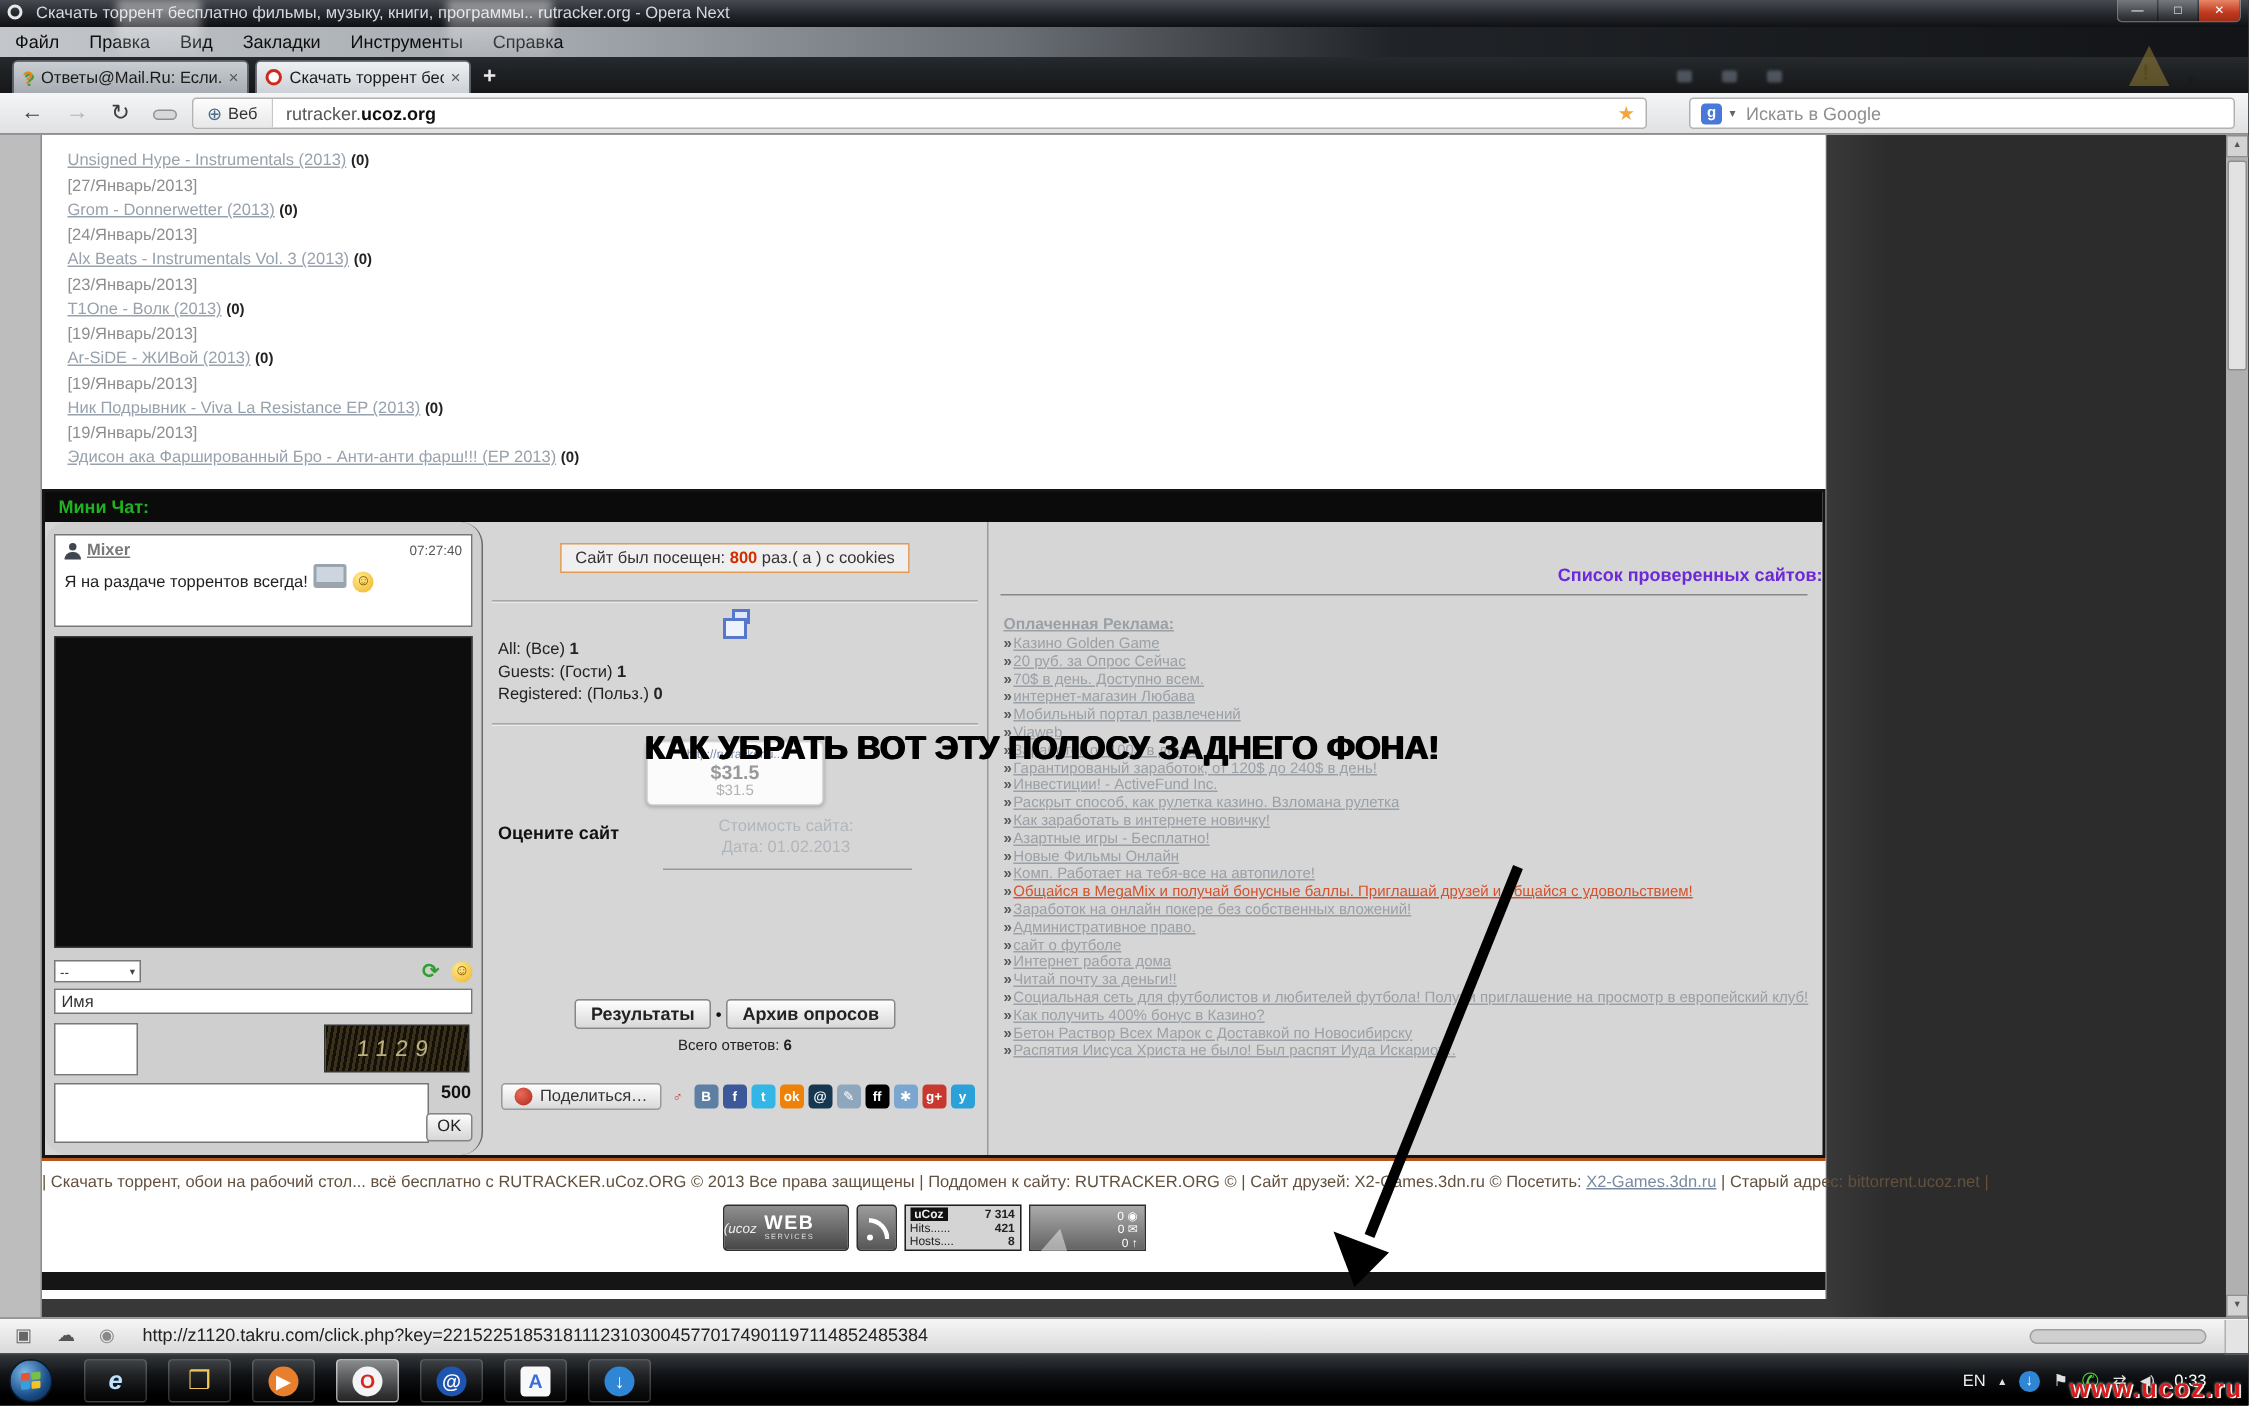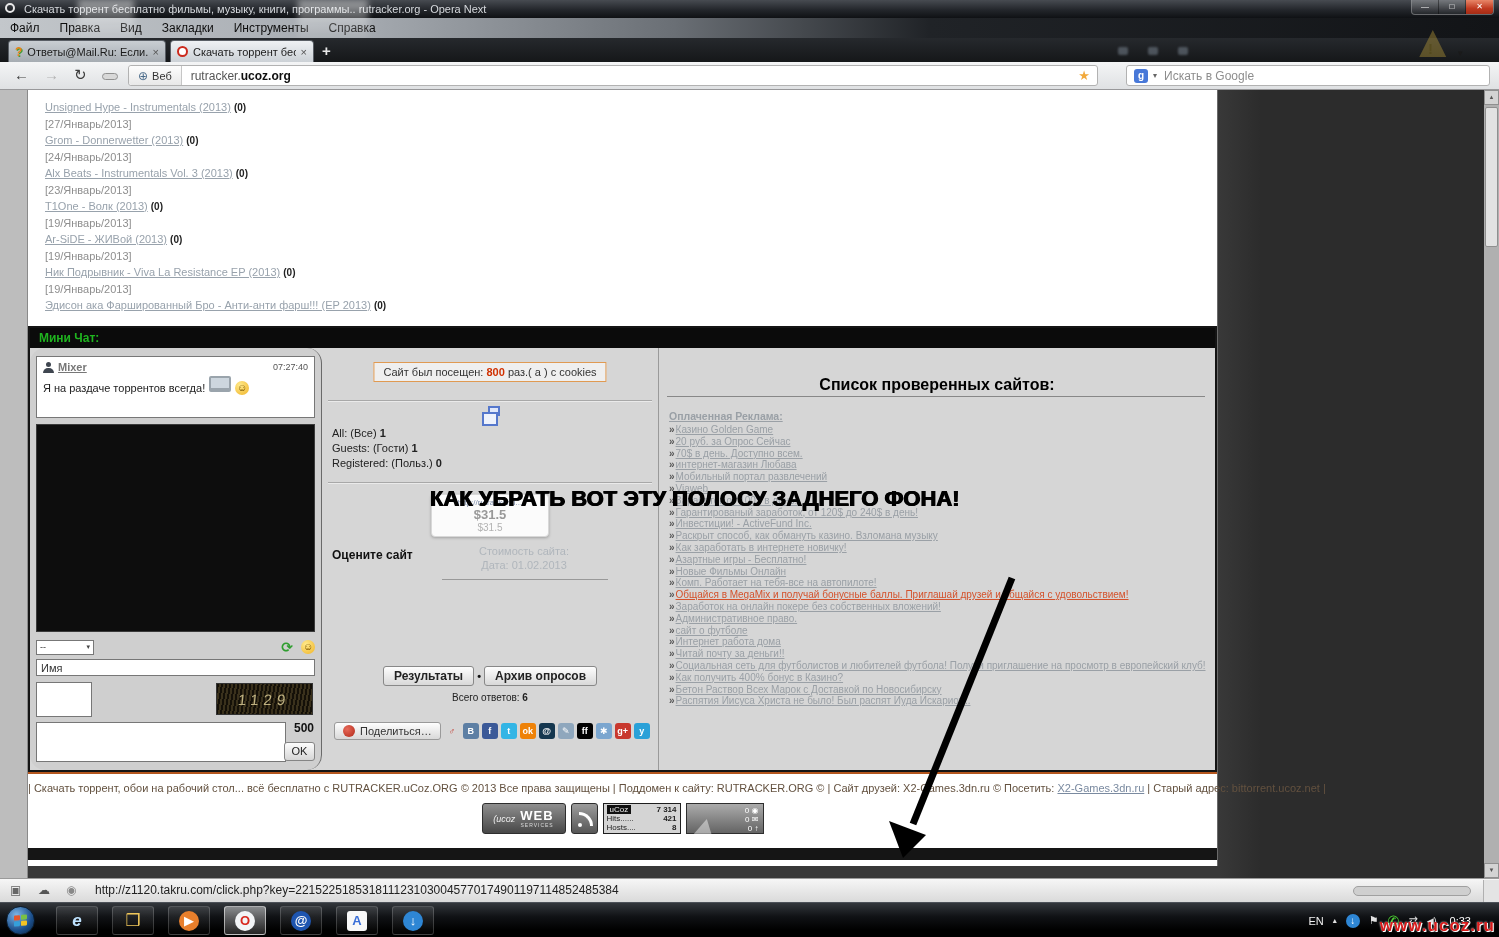--- a/index.html
+++ b/index.html
@@ -132,46 +132,46 @@
     padding:2px 10px;font-size:12px;color:#222;}
   .dot-sep{margin:0 3px;color:#111;}
   .poll-total{position:absolute;top:344px;left:0;width:100%;text-align:center;font-size:10px;color:#222;}
   .share-row{position:absolute;top:374px;left:12px;display:flex;align-items:center;gap:3px;}
   .share-btn{display:flex;align-items:center;gap:5px;background:linear-gradient(#fefefe,#d9d9d9);border:1px solid #9a9a9a;
     border-radius:3px;font-size:11px;color:#333;padding:2px 8px;}
   .share-logo{width:12px;height:12px;border-radius:50%;background:radial-gradient(circle at 35% 35%,#e86a5a,#b02818);}
   .s-ico{width:16px;height:16px;border-radius:3px;font-size:9px;font-weight:bold;display:flex;align-items:center;justify-content:center;}
 
   
-  .ver-header{position:absolute;top:28px;left:0;width:100%;text-align:center;font-weight:bold;font-size:16px;color:#000000;}
+  .ver-header{position:absolute;top:28px;left:0;width:100%;text-align:right;font-weight:bold;font-size:12px;color:#6d28d9;}
   .ver-hr{position:absolute;top:48px;left:8px;right:10px;border-top:1px solid #888;}
   .ads-header{position:absolute;top:62px;left:10px;font-size:10.5px;color:#9aa0a6;text-decoration:underline;font-weight:bold;}
   .ver-list{position:absolute;top:76px;left:10px;right:4px;}
   .v-item{line-height:11.8px;font-size:10px;white-space:nowrap;overflow:hidden;}
   .v-item::before{content:"»";color:#555;margin-right:1px;font-weight:bold;}
   .v-link{color:#9aa0a6;text-decoration:underline;cursor:pointer;}
   .v-item.hot .v-link{color:#d4522c;}
 
   .page-orange{position:absolute;left:0;top:682px;width:100%;height:2px;background:#b4561e;}
   .footer-sec{position:absolute;left:0;top:684px;width:100%;height:74px;background:#fff;}
   .footer-text{padding-top:8px;text-align:center;font-size:11px;color:#63513f;white-space:nowrap;}
   .footer-link{color:#7a8aa0;text-decoration:underline;}
   .banners{margin-top:9px;display:flex;justify-content:center;align-items:center;gap:5px;}
   .bn{height:31px;}
   .bn-ucoz{width:84px;background:linear-gradient(#8f8f8f,#474747);border:1px solid #2e2e2e;border-radius:3px;color:#fff;
-    display:flex;align-items:center;justify-content:center;gap:5px;}
+    display:flex;align-items:center;gap:5px;}
   .bn-ucoz .logo{font-size:9px;font-style:italic;color:#eee;}
   .bn-ucoz .web{font-size:13px;font-weight:bold;letter-spacing:1px;line-height:12px;}
   .bn-ucoz .svc{display:block;font-size:5px;letter-spacing:1px;text-align:right;color:#ddd;}
   .bn-rss{width:27px;background:linear-gradient(#9c9c9c,#565656);border:1px solid #2e2e2e;border-radius:3px;position:relative;}
   .bn-rss::before{content:"";position:absolute;left:7px;bottom:7px;width:11px;height:11px;border-top:3px solid #fff;border-right:3px solid #fff;border-radius:0 14px 0 0;}
   .bn-rss::after{content:"";position:absolute;left:6px;bottom:6px;width:4px;height:4px;background:#fff;border-radius:50%;}
   .bn-count{width:78px;background:#d4d4d4;border:1px solid #1e1e1e;font-size:8px;color:#222;padding:1px 3px;}
   .cnt-row{display:flex;justify-content:space-between;line-height:9px;}
-  .cnt-row:first-child .cl{background:#111;color:#eee;padding:0 3px;font-weight:normal;}
+  .cnt-row:first-child .cl{background:#111;color:#eee;padding:0 3px;font-weight:bold;}
   .cnt-row .cv{font-weight:bold;}
   .bn-count2{width:78px;background:linear-gradient(#ababab,#646464);border:1px solid #2e2e2e;position:relative;color:#fff;font-size:8px;}
   .bn-count2::before{content:"";position:absolute;left:9px;top:5px;border:10px solid transparent;border-bottom:18px solid rgba(255,255,255,.45);transform:rotate(12deg);}
   .c2-rows{position:absolute;right:4px;top:2px;text-align:right;line-height:9px;}
   .black-strip{position:absolute;left:0;top:758px;width:100%;height:12px;background:#151515;}
 
   
   .annot{position:absolute;left:430px;top:486px;font-size:22px;font-weight:bold;color:#000;white-space:nowrap;z-index:40;
     text-shadow:.6px 0 #000,-.6px 0 #000;}
   .arrow-svg{position:absolute;left:0;top:0;width:1499px;height:937px;z-index:41;pointer-events:none;}
@@ -399,21 +399,21 @@
               <div>
                   <div class="v-item"><a class="v-link">Казино Golden Game</a></div>
                   <div class="v-item"><a class="v-link">20 руб. за Опрос Сейчас</a></div>
                   <div class="v-item"><a class="v-link">70$ в день. Доступно всем.</a></div>
                   <div class="v-item"><a class="v-link">интернет-магазин Любава</a></div>
                   <div class="v-item"><a class="v-link">Мобильный портал развлечений</a></div>
                   <div class="v-item"><a class="v-link">Viaweb</a></div>
                   <div class="v-item"><a class="v-link">Заработок от 100$ в день!</a></div>
                   <div class="v-item"><a class="v-link">Гарантированый заработок, от 120$ до 240$ в день!</a></div>
                   <div class="v-item"><a class="v-link">Инвестиции! - ActiveFund Inc.</a></div>
-                  <div class="v-item"><a class="v-link">Раскрыт способ, как обмануть казино. Взломана музыку</a></div>
+                  <div class="v-item"><a class="v-link">Раскрыт способ, как рулетка казино. Взломана рулетка</a></div>
                   <div class="v-item"><a class="v-link">Как заработать в интернете новичку!</a></div>
                   <div class="v-item"><a class="v-link">Азартные игры - Бесплатно!</a></div>
                   <div class="v-item"><a class="v-link">Новые Фильмы Онлайн</a></div>
                   <div class="v-item"><a class="v-link">Комп. Работает на тебя-все на автопилоте!</a></div>
                   <div class="v-item hot"><a class="v-link">Общайся в MegaMix и получай бонусные баллы. Приглашай друзей и общайся с удовольствием!</a></div>
                   <div class="v-item"><a class="v-link">Заработок на онлайн покере без собственных вложений!</a></div>
                   <div class="v-item"><a class="v-link">Административное право.</a></div>
                   <div class="v-item"><a class="v-link">сайт о футболе</a></div>
                   <div class="v-item"><a class="v-link">Интернет работа дома</a></div>
                   <div class="v-item"><a class="v-link">Читай почту за деньги!!</a></div>

